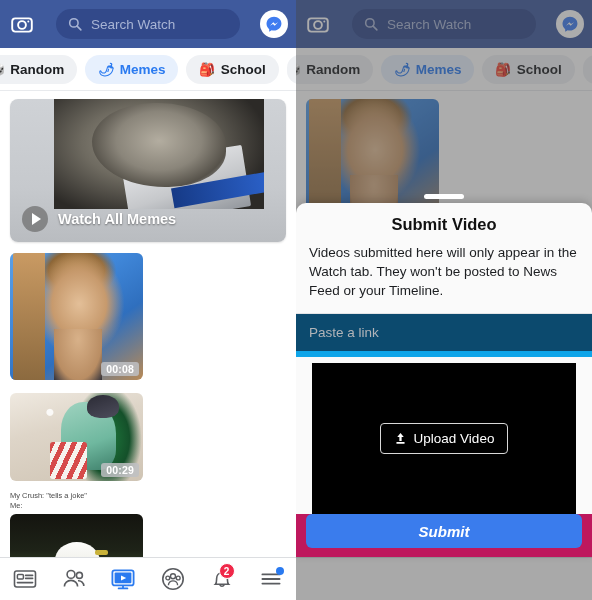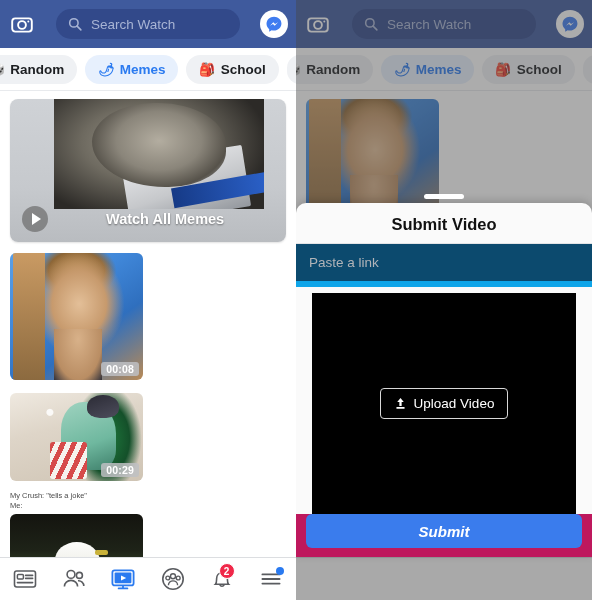--- a/index.html
+++ b/index.html
@@ -76,21 +76,21 @@
     background: radial-gradient(ellipse at 50% 45%, #b3ada0 0%, #8a857a 45%, #56524a 72%, rgba(30,28,26,0) 100%);
     border-radius: 48% 52% 44% 56%;
   }
   .hero-bottom { position: absolute; left: 0; right: 0; bottom: 0; height: 46px;
     display: flex; align-items: center; gap: 10px; padding: 0 12px; }
   .play-btn { width: 26px; height: 26px; border-radius: 50%; background: rgba(110,110,110,.72);
     display: flex; align-items: center; justify-content: center; flex: 0 0 26px; }
   .play-btn i { width: 0; height: 0; border-left: 9px solid #fff;
     border-top: 6px solid transparent; border-bottom: 6px solid transparent; margin-left: 3px; }
   .hero-title { color: #fff; font-size: 14.5px; font-weight: bold;
-    text-shadow: 0 1px 2px rgba(0,0,0,.45); margin-left: 48px; }
+    text-shadow: 0 1px 2px rgba(0,0,0,.45); }
 
   .grid { display: flex; flex-wrap: wrap; padding: 8px 10px 0 10px; gap: 10px 18px; }
   .tile { position: relative; width: 133px; }
   .tile-cap { font-size: 7.5px; color: #4b4b4b; line-height: 1.35;
     margin-bottom: 3px; min-height: 0; white-space: pre-line; }
   .thumb { position: relative; border-radius: 6px; overflow: hidden; background: #ddd; }
   .dur { position: absolute; right: 4px; bottom: 4px; background: rgba(190,192,195,.85);
     color: #fff; font-size: 10.5px; font-weight: bold; padding: 1px 5px; border-radius: 3px;
     letter-spacing: .2px; }
 
@@ -399,20 +399,21 @@
           </div>
         </div>
       </div>
     </div>
 
     <div class="dim"></div>
 
     <div class="sheet">
       <div class="grabber"></div>
       <div class="sheet-title">Submit Video</div>
+      <div class="sheet-desc">Videos submitted here will only appear in the Watch tab. They won't be posted to News Feed or your Timeline.</div>
       <div class="link-row">
         <span class="link-ph">Paste a link</span>
       </div>
       <div class="video-box">
         <div class="upload-btn">
           <svg viewBox="0 0 16 16" fill="#fff">
             <path d="M8 1.2L12 6H9.4v5.2H6.6V6H4z"></path>
             <rect x="3" y="12.4" width="10" height="2.2" rx=".6"></rect>
           </svg>
           <span>Upload Video</span>

